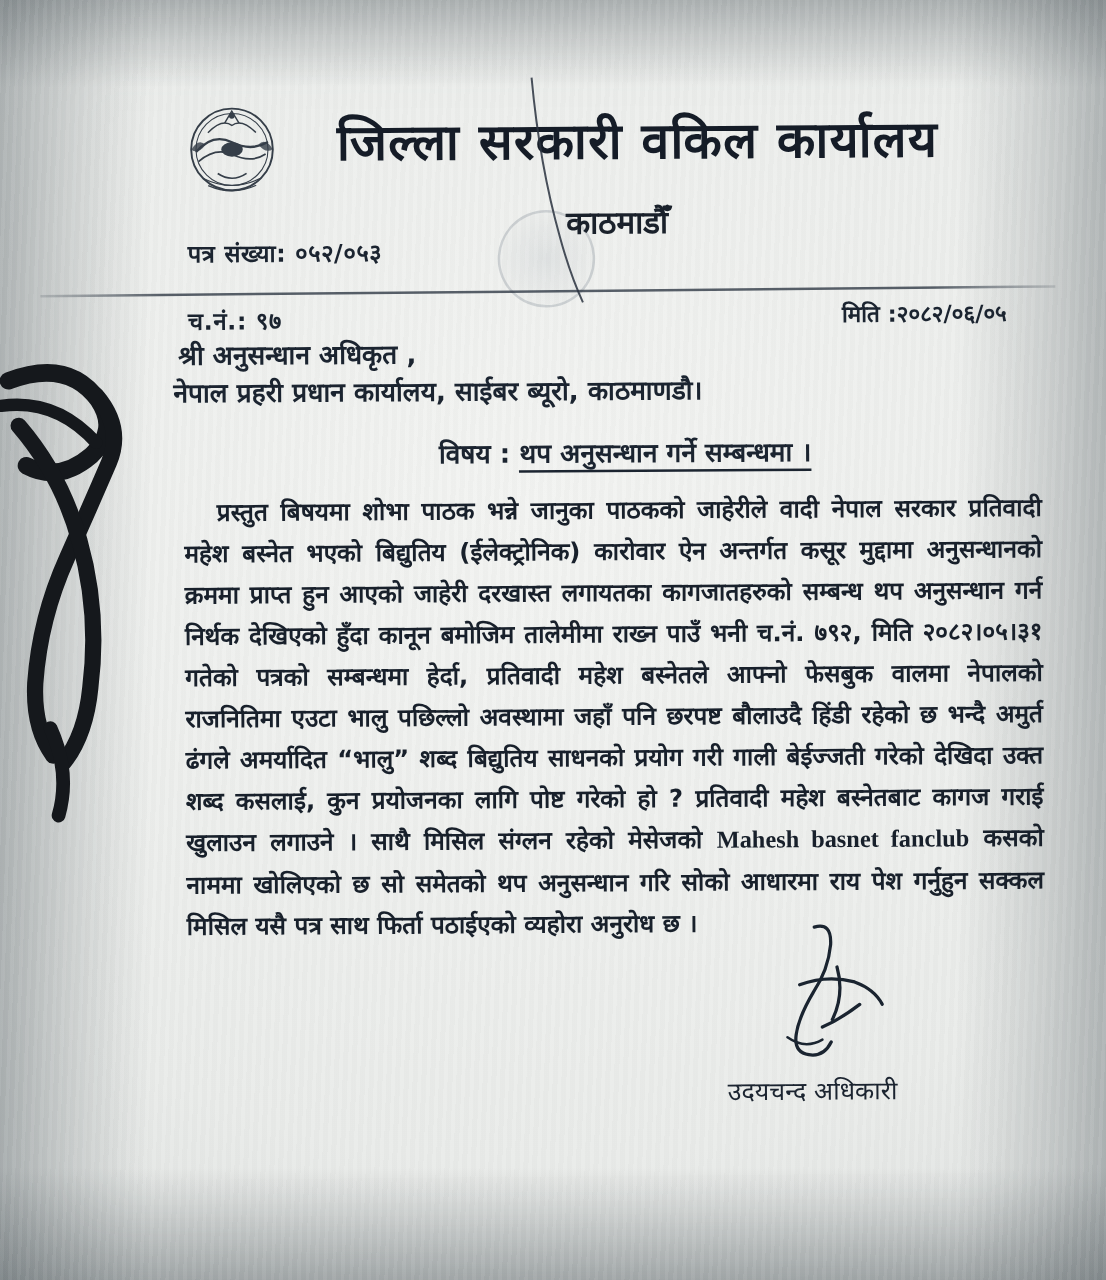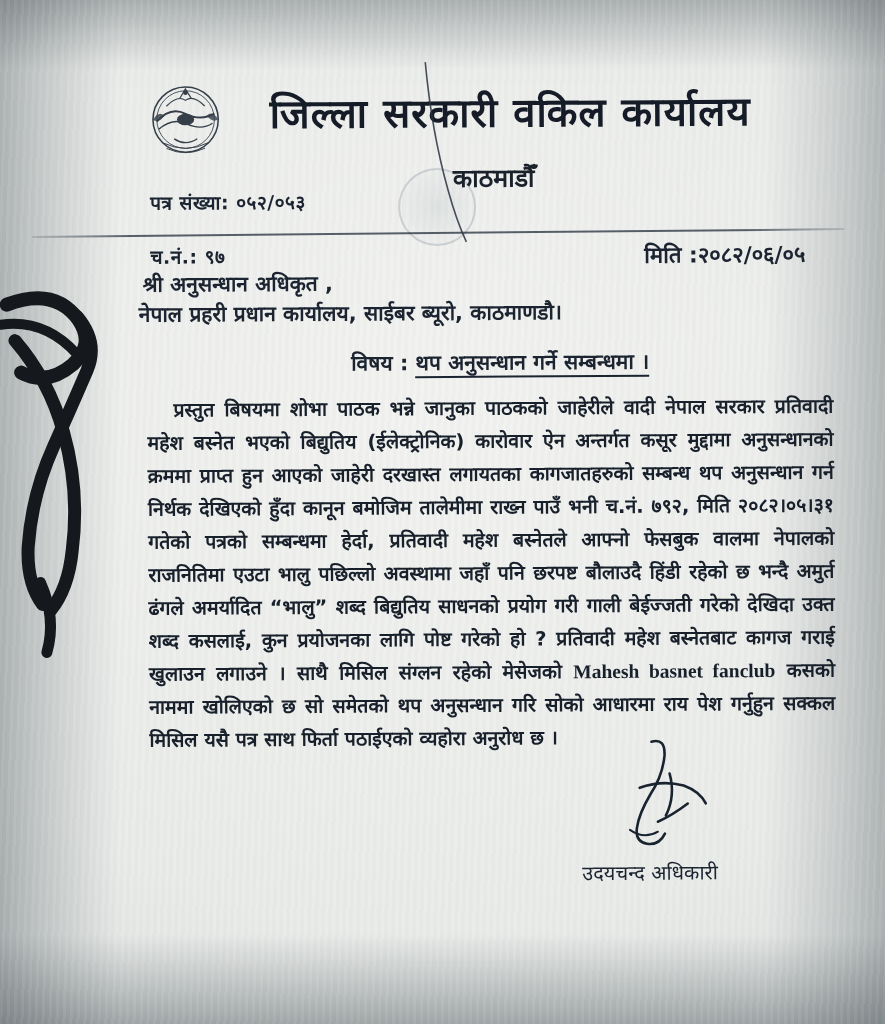--- a/index.html
+++ b/index.html
@@ -106,21 +106,21 @@
     top: 216px;
     font-size: 19px;
     font-weight: 600;
     letter-spacing: 0.5px;
     margin-top: 26px;
   }
   .date-line {
     position: absolute;
     right: 78px;
     top: 240px;
-    font-size: 22px;
+    font-size: 18px;
     font-weight: 600;
   }
 
   .rule {
     position: absolute;
     left: 34px;
     top: 232px;
     width: 812px;
     height: 2px;
     background: linear-gradient(90deg, rgba(35,45,58,0.15), rgba(35,45,58,0.75) 12%, rgba(35,45,58,0.75) 88%, rgba(35,45,58,0.15));

